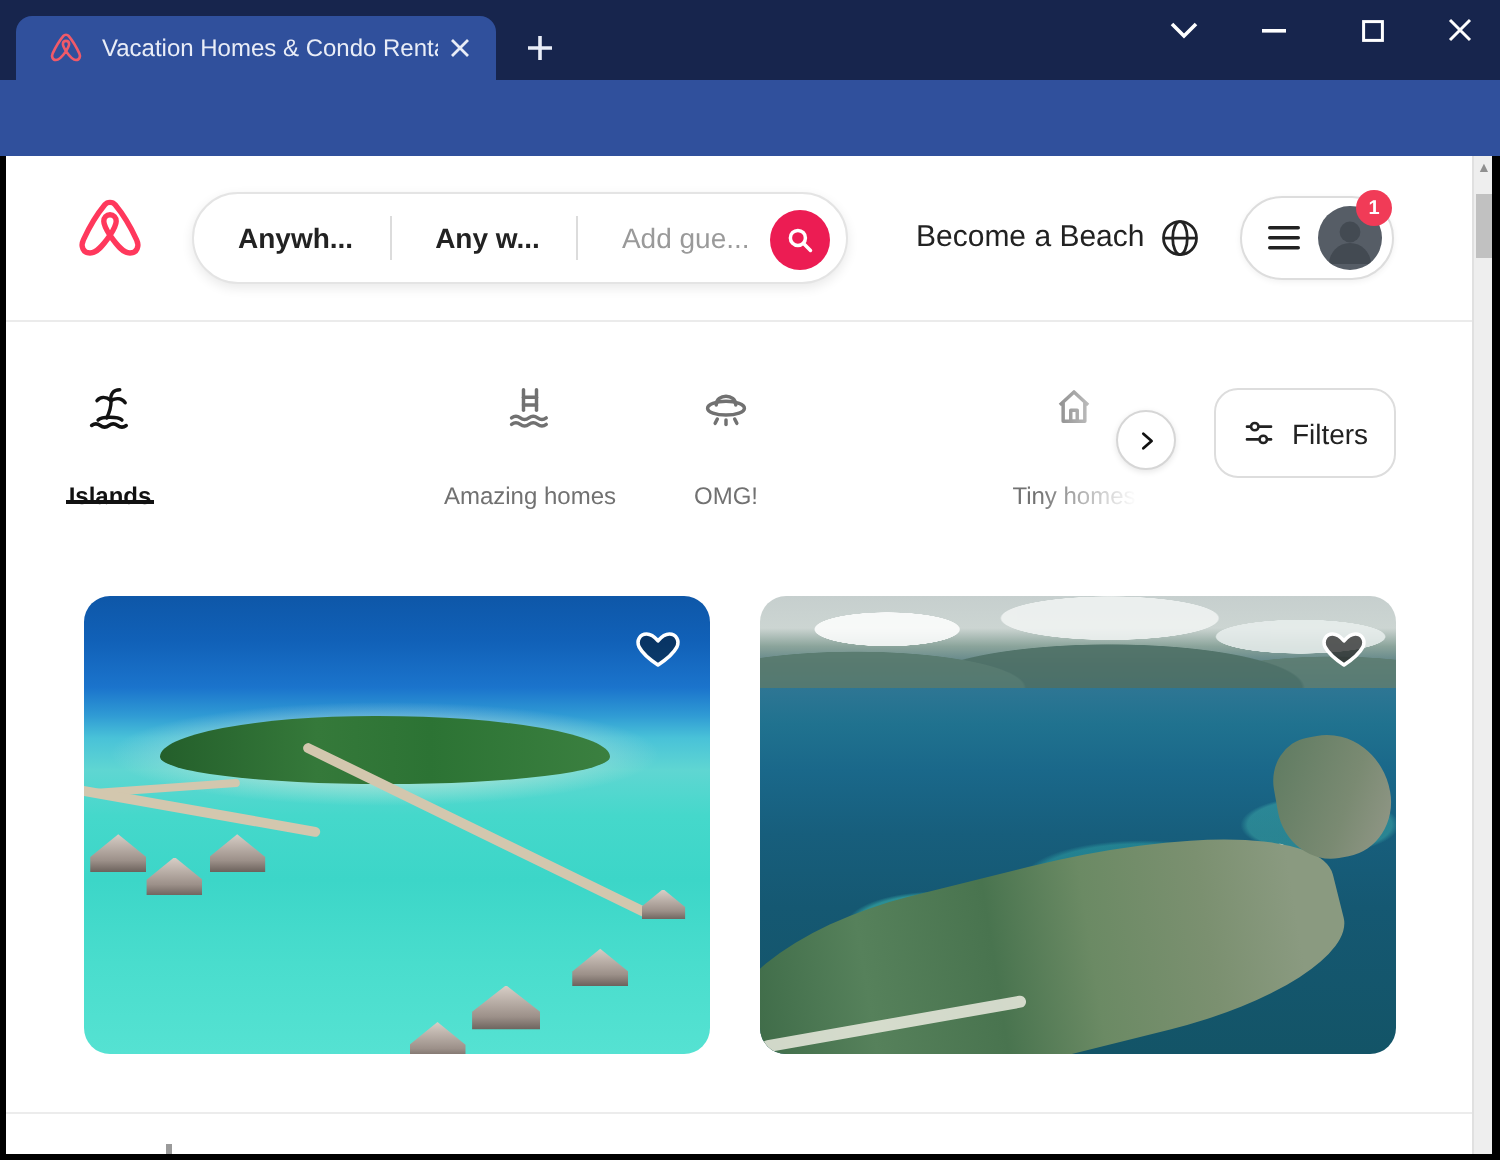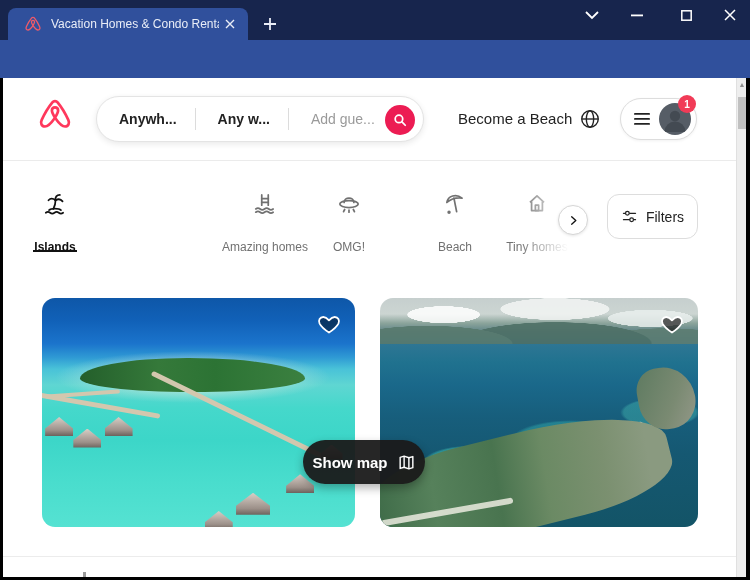--- a/index.html
+++ b/index.html
@@ -335,41 +335,31 @@
             <line x1="9" y1="4.5" x2="9" y2="14"></line>
             <line x1="15" y1="4.5" x2="15" y2="14"></line>
             <line x1="9" y1="8" x2="15" y2="8"></line>
             <line x1="9" y1="11.5" x2="15" y2="11.5"></line>
             <path d="M3.5 17.5 q2 -1.5 4 0 t4 0 t4 0 t4 0"></path>
             <path d="M3.5 20.5 q2 -1.5 4 0 t4 0 t4 0 t4 0"></path>
           </svg>
       </span>
       <span class="lbl">Amazing homes</span>
     </div>
-    <div class="cat" style="left:296px;">
+    <div class="cat" style="left:310px;">
       <span class="ic">
         <svg width="26" height="26" viewBox="0 0 24 24" fill="none" stroke="currentColor" stroke-width="1.6" stroke-linecap="round">
             <ellipse cx="12" cy="13" rx="8.5" ry="3.2"></ellipse>
             <path d="M7.5 11.5 C7.5 6.2 16.5 6.2 16.5 11.5"></path>
             <line x1="8" y1="18" x2="7" y2="20"></line>
             <line x1="12" y1="18.5" x2="12" y2="20.5"></line>
             <line x1="16" y1="18" x2="17" y2="20"></line>
           </svg>
       </span>
       <span class="lbl">OMG!</span>
-    </div>
-    <div class="cat" style="left:402px;">
-      <span class="ic">
-        <svg width="26" height="26" viewBox="0 0 24 24" fill="none" stroke="currentColor" stroke-width="1.6" stroke-linecap="round" stroke-linejoin="round">
-            <path d="M4.5 11.5 C5.5 5.5 13 3 18.5 7.5 C13.5 7 8 8.5 4.5 11.5 Z"></path>
-            <line x1="11" y1="7.5" x2="13.5" y2="20"></line>
-            <circle cx="6.5" cy="20.5" r="0.8"></circle>
-          </svg>
-      </span>
-      <span class="lbl">Beach</span>
     </div>
     <div class="cat" style="left:484px;">
       <span class="ic">
         <svg width="26" height="26" viewBox="0 0 24 24" fill="none" stroke="currentColor" stroke-width="1.6" stroke-linejoin="round">
             <path d="M5.5 11.5 L12 5.5 L18.5 11.5"></path>
             <path d="M7 10.5 V19 H17 V10.5"></path>
             <rect x="10.5" y="14" width="3" height="5"></rect>
           </svg>
       </span>
       <span class="lbl">Tiny homes</span>
@@ -419,28 +409,20 @@
       <div class="c2-ridge"></div>
       <div class="c2-beach2"></div>
       <div class="c2-islet"></div>
       <span class="heart">
         <svg width="24" height="24" viewBox="0 0 24 24">
             <path d="M12 20.5 S4.8 15.8 2.6 11.6 C1 8.3 3 5 6.3 5 c2.3 0 3.8 1.2 5.7 3.4 C13.9 6.2 15.4 5 17.7 5 c3.3 0 5.3 3.3 3.7 6.6 C19.2 15.8 12 20.5 12 20.5 Z" fill="rgba(40,40,40,0.75)" stroke="#fff" stroke-width="1.8" stroke-linejoin="round"></path>
           </svg>
       </span>
     </div>
 
-    <div class="showmap">
-      <span>Show map</span>
-      <svg width="19" height="19" viewBox="0 0 24 24" fill="none" stroke="#fff" stroke-width="1.8" stroke-linejoin="round">
-          <path d="M4 5.5 L9 4 L15 6 L20 4.5 V18.5 L15 20 L9 18 L4 19.5 Z"></path>
-          <line x1="9" y1="4" x2="9" y2="18"></line>
-          <line x1="15" y1="6" x2="15" y2="20"></line>
-        </svg>
-    </div>
 
     <div class="foot-div"></div>
     <div class="foot-tick"></div>
   </div>
 
   <div class="vscroll">
     <div class="arrow">▲</div>
     <div class="thumb"></div>
   </div>
 

